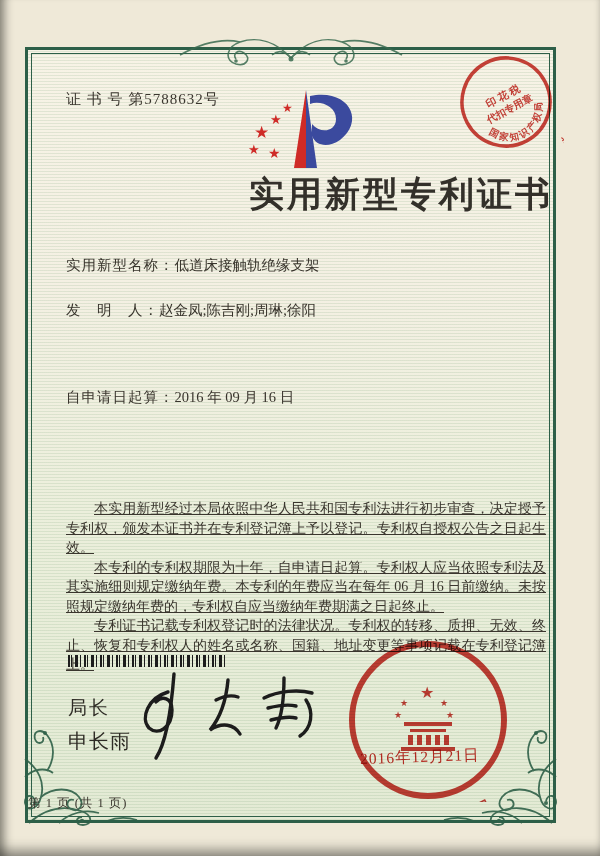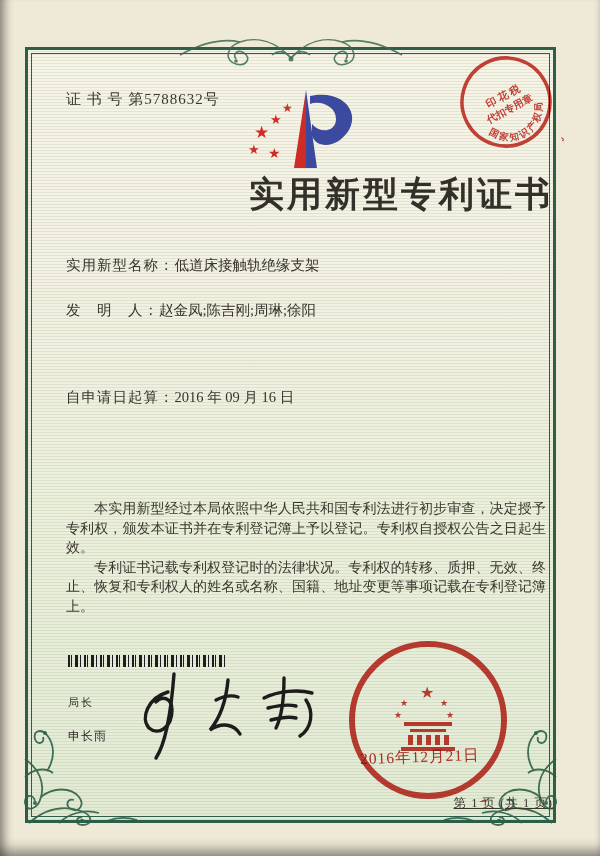--- a/index.html
+++ b/index.html
@@ -10,31 +10,31 @@
       repeating-linear-gradient(0deg, rgba(110,155,110,.16) 0 1px, rgba(110,155,110,0) 1px 3px),
       linear-gradient(180deg,#f7f3e6 0%,#f4f0e3 30%,#ecefdc 60%,#e6ecd7 85%,#e3ead4 100%);}
   .frame-inner{position:absolute;inset:3px;border:1px solid #2d5f48;pointer-events:none;}
   .content{position:absolute;inset:0;padding-left:14px;}
   .cert-no{position:absolute;left:38px;top:40px;font-size:15px;color:#3a362e;letter-spacing:1px;}
   .logo{position:absolute;left:212px;top:36px;}
   .title{position:absolute;left:0;top:121px;width:100%;text-align:right;font-size:35px;font-weight:bold;color:#33302a;letter-spacing:3px;}
   .field{position:absolute;left:38px;font-size:14.5px;color:#38342c;white-space:nowrap;}
   .field .lbl{letter-spacing:1px;}
   .f0{top:206px}.f1{top:251px}.f2{top:294px}.f3{top:338px}.f4{top:381px}.f5{top:426px}
-  .body-text{position:absolute;left:38px;top:449px;width:480px;font-size:14px;line-height:19.5px;color:#3a362e;text-align:justify;}
+  .body-text{position:absolute;left:38px;top:449px;width:480px;font-size:14px;line-height:19.5px;color:#3a362e;text-align:justify;text-decoration:underline;}
   .body-text p{margin:0;text-indent:2em;}
   .barcode{position:absolute;left:40px;top:605px;width:158px;height:12px;background:
       repeating-linear-gradient(90deg,#1d1d1d 0 2px,transparent 2px 3px,#1d1d1d 3px 4px,transparent 4px 7px,#1d1d1d 7px 10px,transparent 10px 12px,#1d1d1d 12px 13px,transparent 13px 16px);}
-  .sig-title{position:absolute;left:40px;top:645px;font-family:"Liberation Sans","DejaVu Sans",sans-serif;font-size:11px;color:#2e2b25;letter-spacing:2px;}
-  .sig-name{position:absolute;left:40px;top:678px;font-family:"Liberation Sans","DejaVu Sans",sans-serif;font-size:12px;color:#2e2b25;letter-spacing:1px;}
+  .sig-title{position:absolute;left:40px;top:645px;font-family:"Liberation Sans","DejaVu Sans",sans-serif;font-size:19px;color:#2e2b25;letter-spacing:2px;}
+  .sig-name{position:absolute;left:40px;top:678px;font-family:"Liberation Sans","DejaVu Sans",sans-serif;font-size:20px;color:#2e2b25;letter-spacing:1px;}
   .signature{position:absolute;left:88px;top:612px;}
   .seal-bottom{position:absolute;left:318px;top:588px;mix-blend-mode:multiply;opacity:.92;}
   .seal-date{position:absolute;left:332px;top:697px;font-size:15.5px;color:#c92f28;letter-spacing:1px;transform:rotate(-2deg);z-index:6;mix-blend-mode:multiply;white-space:nowrap;}
   .seal-top{position:absolute;left:420px;top:-6px;mix-blend-mode:multiply;opacity:.9;}
-  .footer{position:absolute;left:0;top:745px;width:100%;text-align:right;font-size:12.5px;color:#3a362e;letter-spacing:1px;text-decoration:underline;}
+  .footer{position:absolute;left:0;top:745px;width:100%;text-align:left;font-size:12.5px;color:#3a362e;letter-spacing:1px;}
   .orn{position:absolute;pointer-events:none;}
   .orn-bl{left:-9px;bottom:-9px;}
   .orn-br{right:-9px;bottom:-9px;transform:scaleX(-1);}
   .orn-top{left:50%;top:-22px;transform:translateX(-50%);}
 </style>
 </head>
 <body>
 
 <div class="page">
   <div class="frame">
@@ -101,20 +101,21 @@
       </svg>
 
       <div class="title">实用新型专利证书</div>
 
       <div class="field f0"><span class="lbl">实用新型名称：</span><span>低道床接触轨绝缘支架</span></div>
       <div class="field f1"><span class="lbl">发　明　人：</span><span>赵金凤;陈吉刚;周琳;徐阳</span></div>
       <div class="field f3"><span class="lbl">自申请日起算：</span><span>2016 年 09 月 16 日</span></div>
 
       <div class="body-text">
         <p>本实用新型经过本局依照中华人民共和国专利法进行初步审查，决定授予专利权，颁发本证书并在专利登记簿上予以登记。专利权自授权公告之日起生效。</p>
+        <p>本专利的专利权期限为十年，自申请日起算。专利权人应当依照专利法及其实施细则规定缴纳年费。本专利的年费应当在每年 06 月 16 日前缴纳。未按照规定缴纳年费的，专利权自应当缴纳年费期满之日起终止。</p>
         <p>专利证书记载专利权登记时的法律状况。专利权的转移、质押、无效、终止、恢复和专利权人的姓名或名称、国籍、地址变更等事项记载在专利登记簿上。</p>
       </div>
 
       <div class="barcode"></div>
 
       <div class="sig-title">局长</div>
       <div class="sig-name">申长雨</div>
 
       <svg class="signature" width="220" height="120" viewBox="0 0 220 120">
         <g fill="none" stroke="#1c1c1c" stroke-width="3.4" stroke-linecap="round">

